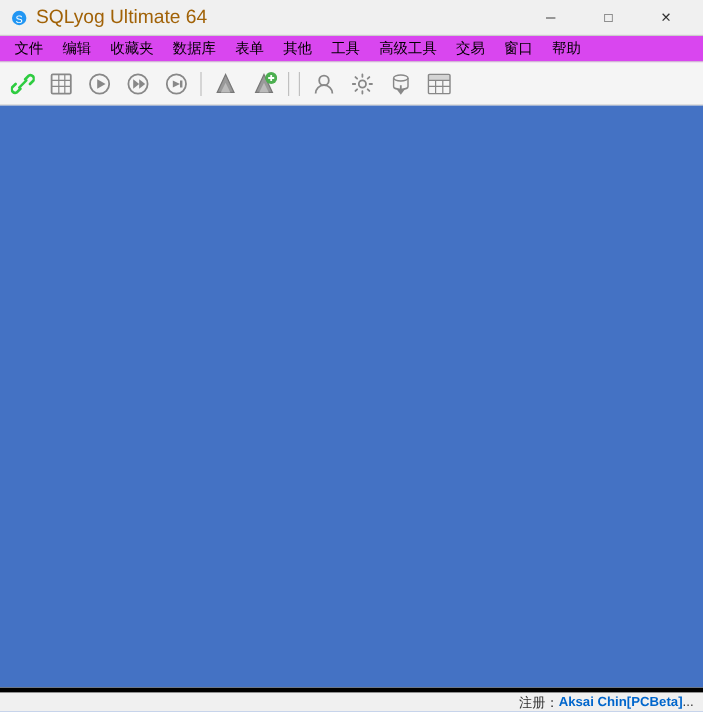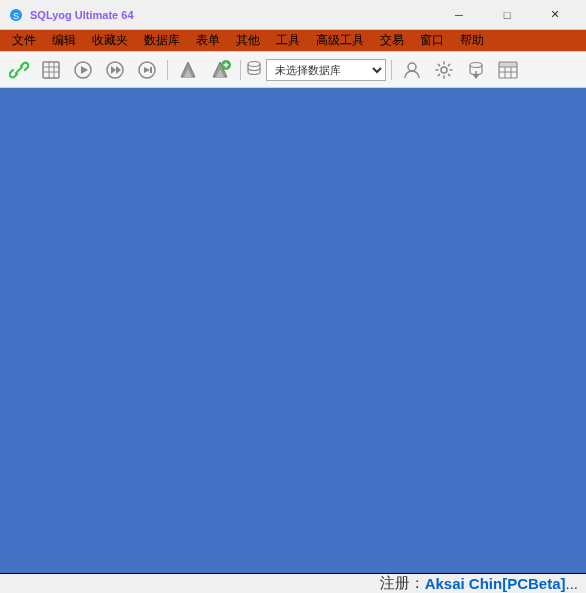--- a/index.html
+++ b/index.html
@@ -23,43 +23,42 @@
       border-bottom: 1px solid #ccc;
     }
     .title-bar-icon {
       width: 16px;
       height: 16px;
       margin-right: 6px;
       display: flex; align-items: center; justify-content: center;
     }
     .title-bar-title {
       flex: 1;
-      font-size: 11px;
-      color: #8b5cf6;
-      font-weight: bold;
+      font-size: 16px;
+      color: #a16207;
     }
     .title-bar-controls {
       display: flex;
       gap: 2px;
     }
     .title-bar-btn {
       width: 46px;
       height: 30px;
       display: flex; align-items: center; justify-content: center;
       cursor: pointer;
       font-size: 11px;
       color: #333;
       background: transparent;
       border: none;
     }
 
     
     .menu-bar {
       height: 22px;
-      background: #c2410c;
+      background: #d946ef;
       display: flex;
       align-items: center;
       padding: 0 4px;
       border-bottom: 1px solid #d0d0d0;
     }
     .menu-item {
       padding: 2px 8px;
       cursor: pointer;
       font-size: 12px;
       color: #000;
@@ -117,26 +116,26 @@
     
     .main-content {
       height: calc(593px - 30px - 22px - 36px - 20px);
       background: #4472C4;
     }
 
     
     .status-bar {
       height: 20px;
       background: #f0f0f0;
-      border-top: 1px solid #000000;
+      border-top: 4px solid #000000;
       display: flex;
       align-items: center;
       justify-content: flex-end;
       padding: 0 8px;
-      font-size: 15px;
+      font-size: 11px;
       color: #333;
     }
     .status-bar a {
       color: #0066cc;
       text-decoration: none;
       cursor: pointer;
       font-weight: bold;
     }
   </style>
 </head>
@@ -228,32 +227,20 @@
       <polygon points="11,3 18,18 4,18" fill="#999" stroke="#777" stroke-width="1"></polygon>
       <polygon points="7,18 11,10 15,18" fill="#bbb"></polygon>
       <circle cx="17" cy="6" r="5" fill="#4CAF50"></circle>
       <line x1="17" y1="3.5" x2="17" y2="8.5" stroke="white" stroke-width="1.5"></line>
       <line x1="14.5" y1="6" x2="19.5" y2="6" stroke="white" stroke-width="1.5"></line>
     </svg>
   </div>
 
   <div class="toolbar-separator"></div>
 
-  <div class="toolbar-db-select">
-    <span class="db-icon">
-      <svg width="16" height="16" viewBox="0 0 16 16">
-        <ellipse cx="8" cy="4" rx="6" ry="2.5" fill="none" stroke="#888" stroke-width="1.2"></ellipse>
-        <path d="M2 4v8c0 1.4 2.7 2.5 6 2.5s6-1.1 6-2.5V4" fill="none" stroke="#888" stroke-width="1.2"></path>
-        <path d="M2 8c0 1.4 2.7 2.5 6 2.5s6-1.1 6-2.5" fill="none" stroke="#888" stroke-width="1.2"></path>
-      </svg>
-    </span>
-    <select>
-      <option>未选择数据库</option>
-    </select>
-  </div>
 
   <div class="toolbar-separator"></div>
 
   <div class="toolbar-btn" title="用户管理">
     <svg width="20" height="20" viewBox="0 0 20 20">
       <circle cx="10" cy="7" r="4" fill="none" stroke="#888" stroke-width="1.5"></circle>
       <path d="M3 18c0-4 3.1-7 7-7s7 3 7 7" fill="none" stroke="#888" stroke-width="1.5"></path>
     </svg>
   </div>
 

